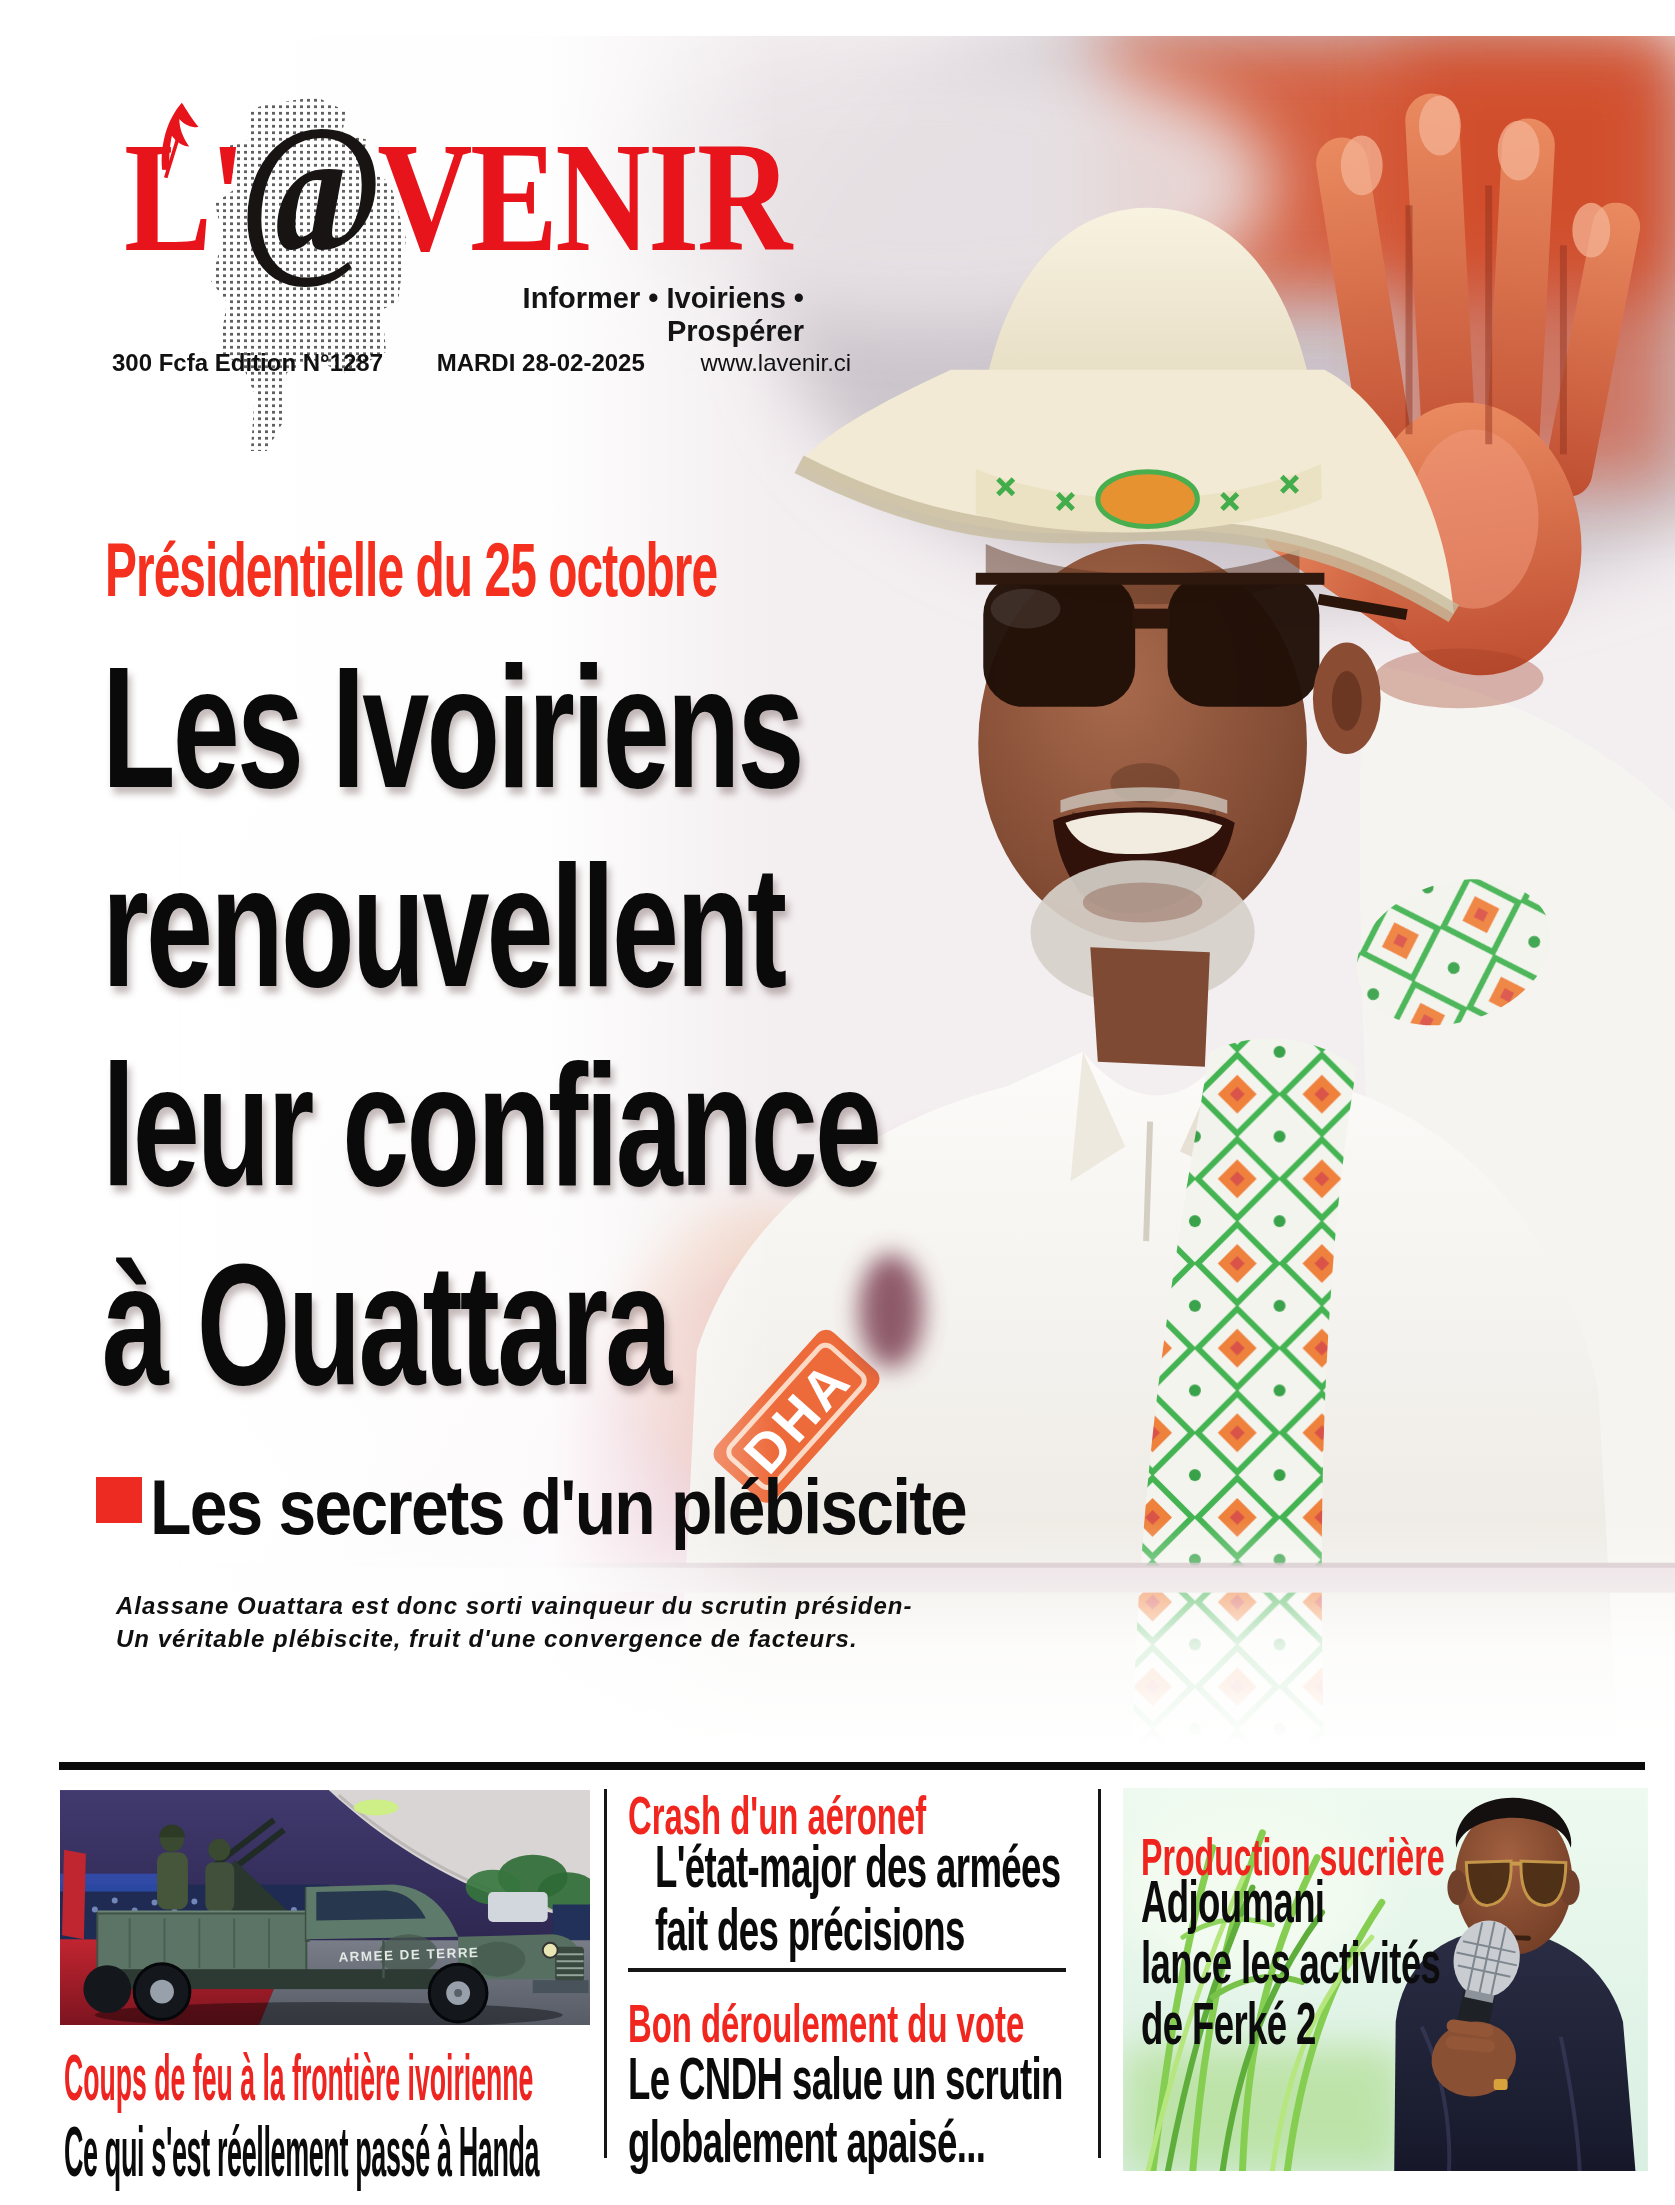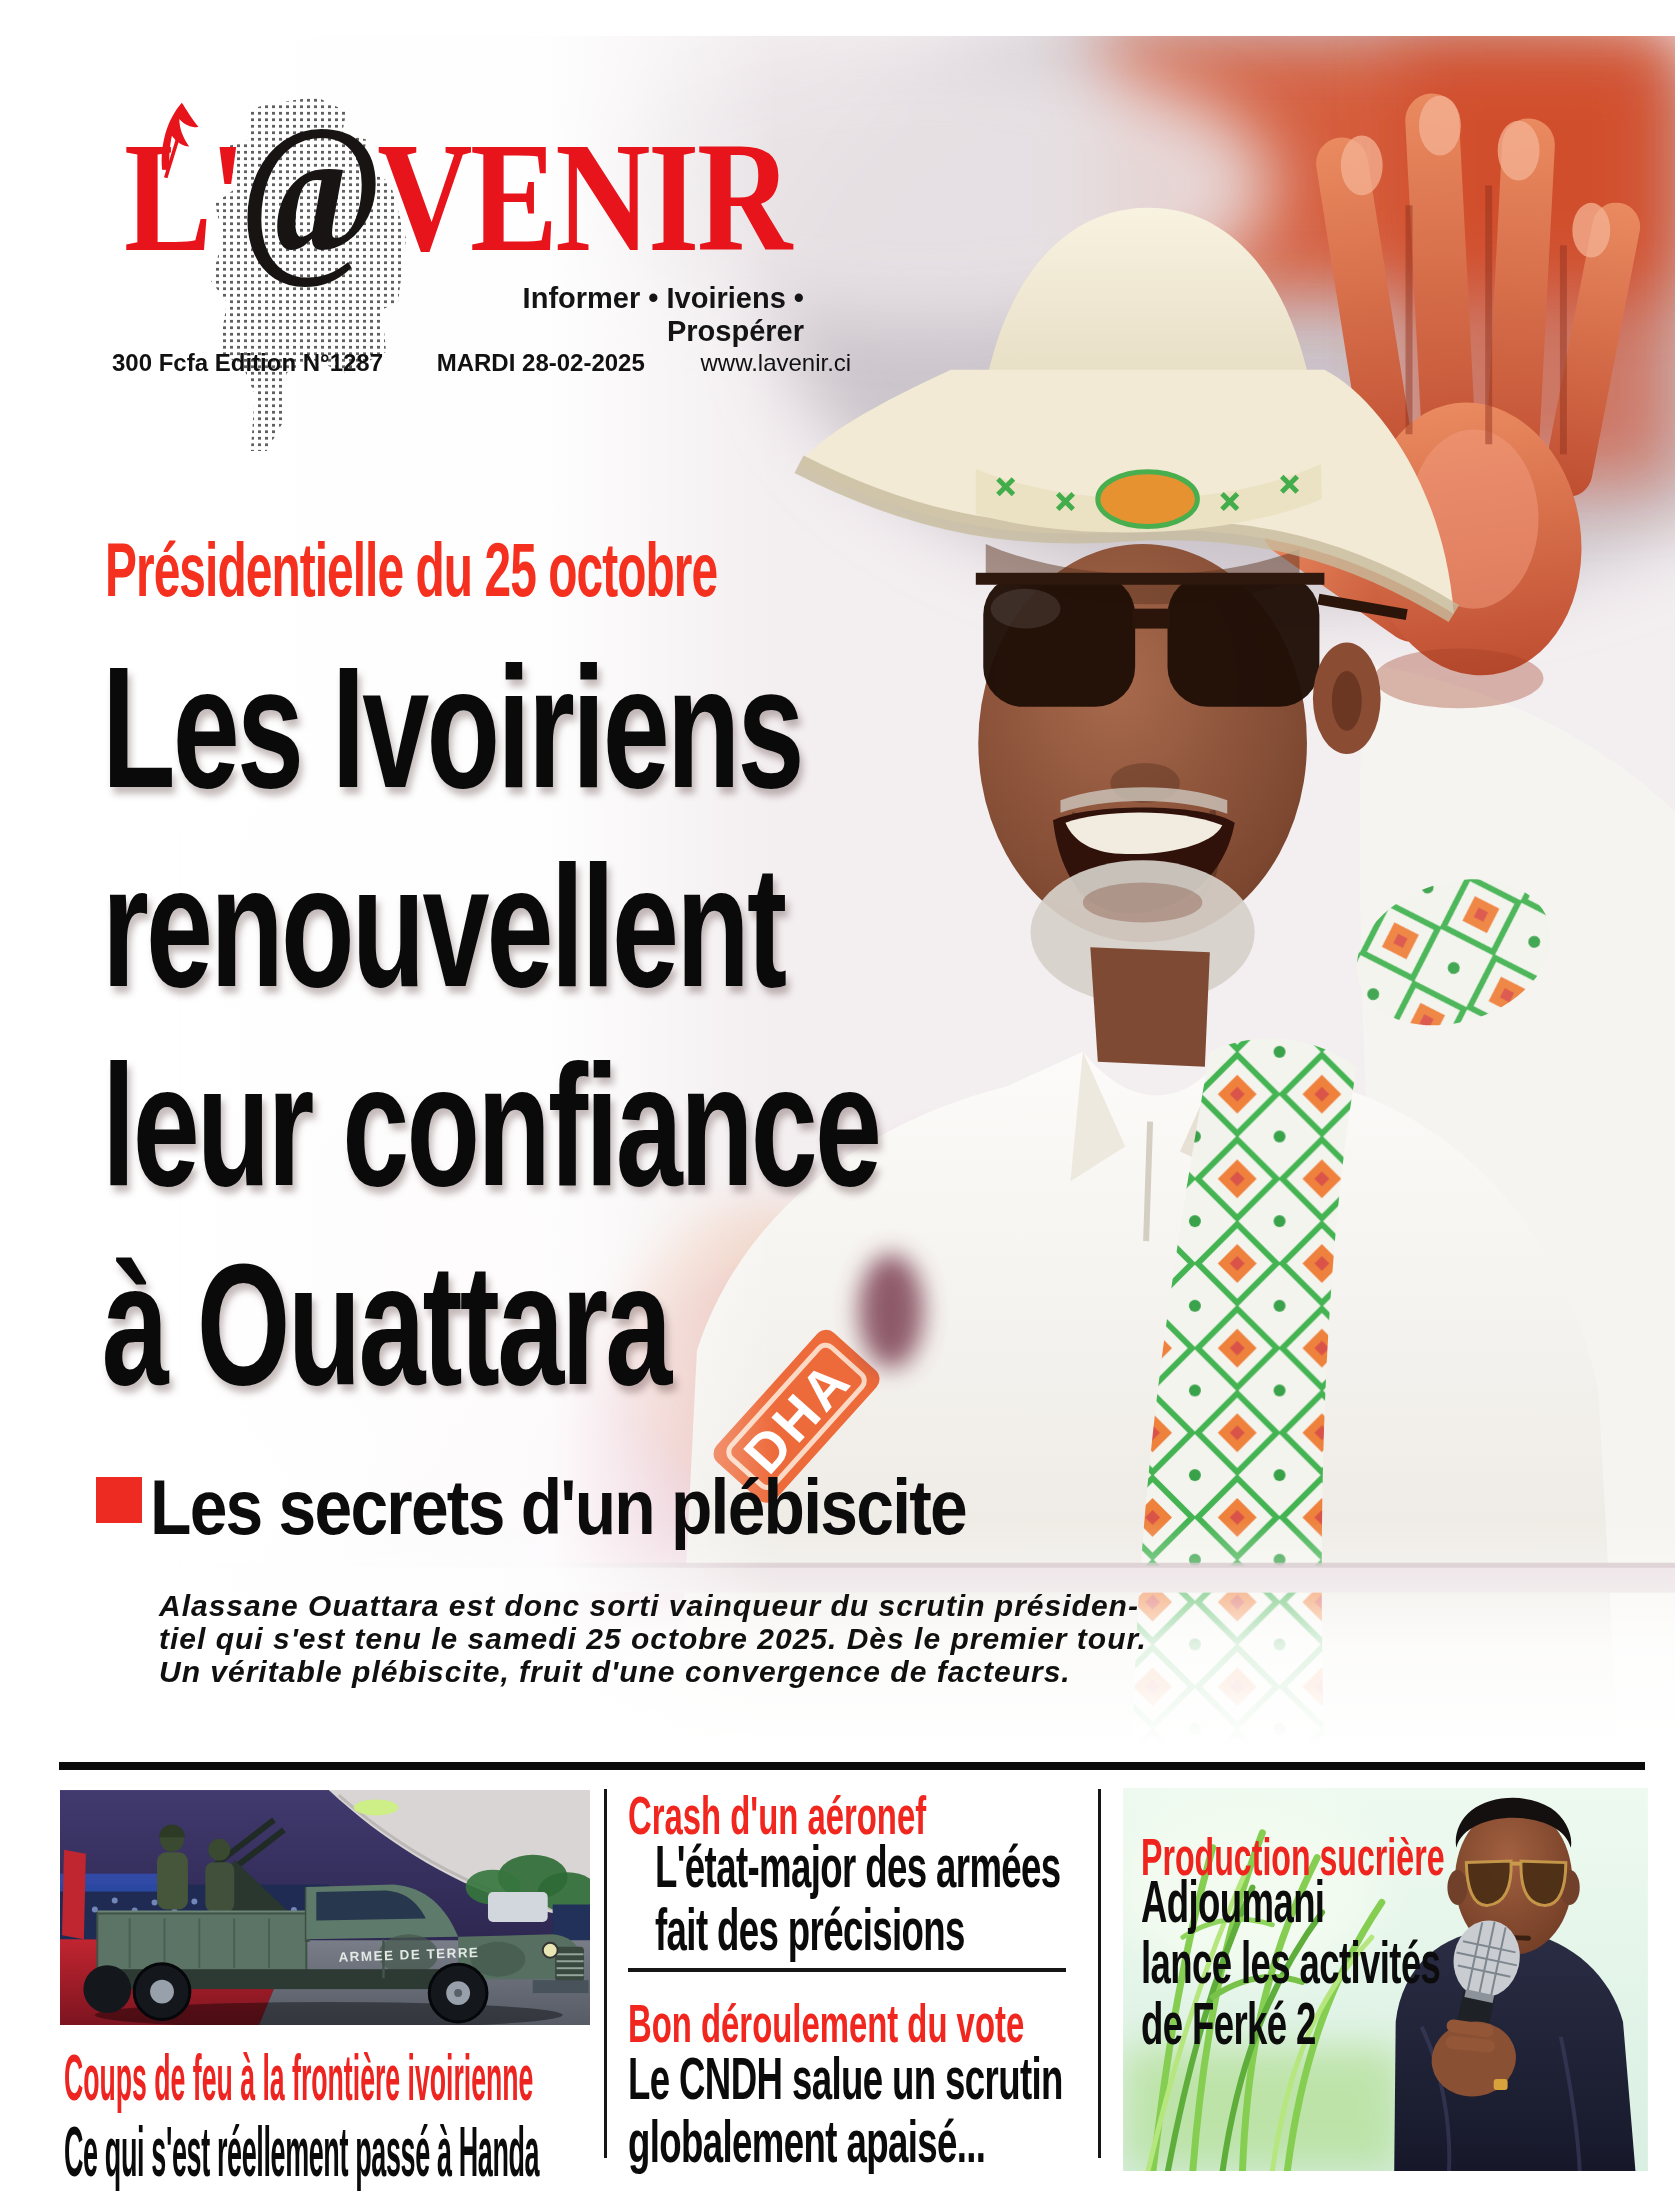--- a/index.html
+++ b/index.html
@@ -29,22 +29,22 @@
   #info-web{margin-left:49px;font-weight:normal;}
 
   
   #kicker{left:105px;top:526px;font-size:76px;color:#f5301f;transform:scaleX(.63);letter-spacing:-1.5px;}
   #headline{left:102px;top:628px;}
   #headline .hl{font-size:172px;line-height:199px;font-weight:bold;color:#0a0a0a;
     transform:scaleX(.70);transform-origin:left top;white-space:nowrap;letter-spacing:-4px;
     text-shadow:5px 7px 9px rgba(90,60,60,.35);}
   #subhead-square{left:96px;top:1477px;width:46px;height:46px;background:#ee2b22;}
   #subhead{left:150px;top:1463px;font-size:77px;color:#0d0c0c;transform:scaleX(.88);letter-spacing:-2px;}
-  #standfirst{left:116px;top:1589px;font-size:30px;line-height:33px;font-weight:bold;font-style:italic;
-    color:#101010;letter-spacing:1px;margin-left:43px;}
+  #standfirst{left:116px;top:1589px;font-size:24px;line-height:33px;font-weight:bold;font-style:italic;
+    color:#101010;letter-spacing:1px;}
   #standfirst div{white-space:nowrap;}
   #rule-main{left:59px;top:1762px;width:1586px;height:8px;background:#0c0b0b;}
 
   
   .vdiv{width:2.5px;background:#161616;top:1789px;height:369px;}
   #vdiv1{left:604px;} #vdiv2{left:1098px;}
   #photo-truck{left:60px;top:1790px;}
   #left-kicker{left:64px;top:2040px;font-size:65px;color:#ee2420;transform:scaleX(.41);}
   #left-headline{left:64px;top:2111px;font-size:71px;color:#0c0b0b;transform:scaleX(.38);letter-spacing:-1px;}
   #mid-kicker-1{left:628px;top:1785px;font-size:53px;color:#f0261f;transform:scaleX(.62);}
@@ -233,21 +233,20 @@
   <div class="abs" id="headline">
     <div class="hl">Les Ivoiriens</div>
     <div class="hl">renouvellent</div>
     <div class="hl">leur confiance</div>
     <div class="hl">à Ouattara</div>
   </div>
   <div class="abs" id="subhead-square"></div>
   <div class="abs cond" id="subhead">Les secrets d'un plébiscite</div>
   <div class="abs" id="standfirst">
     <div>Alassane Ouattara est donc sorti vainqueur du scrutin présiden-</div>
-    <div>tiel qui s'est tenu le samedi 25 octobre 2025. Dès le premier tour.</div>
     <div>Un véritable plébiscite, fruit d'une convergence de facteurs.</div>
   </div>
 
   <div class="abs" id="rule-main"></div>
 
   <svg class="abs" id="photo-truck" width="530" height="235" viewBox="0 0 1065 472">
     <defs>
       <linearGradient id="skyG" x1="0" y1="0" x2="0" y2="1">
           <stop offset="0" stop-color="#413a6e"></stop>
           <stop offset="1" stop-color="#221d41"></stop>

